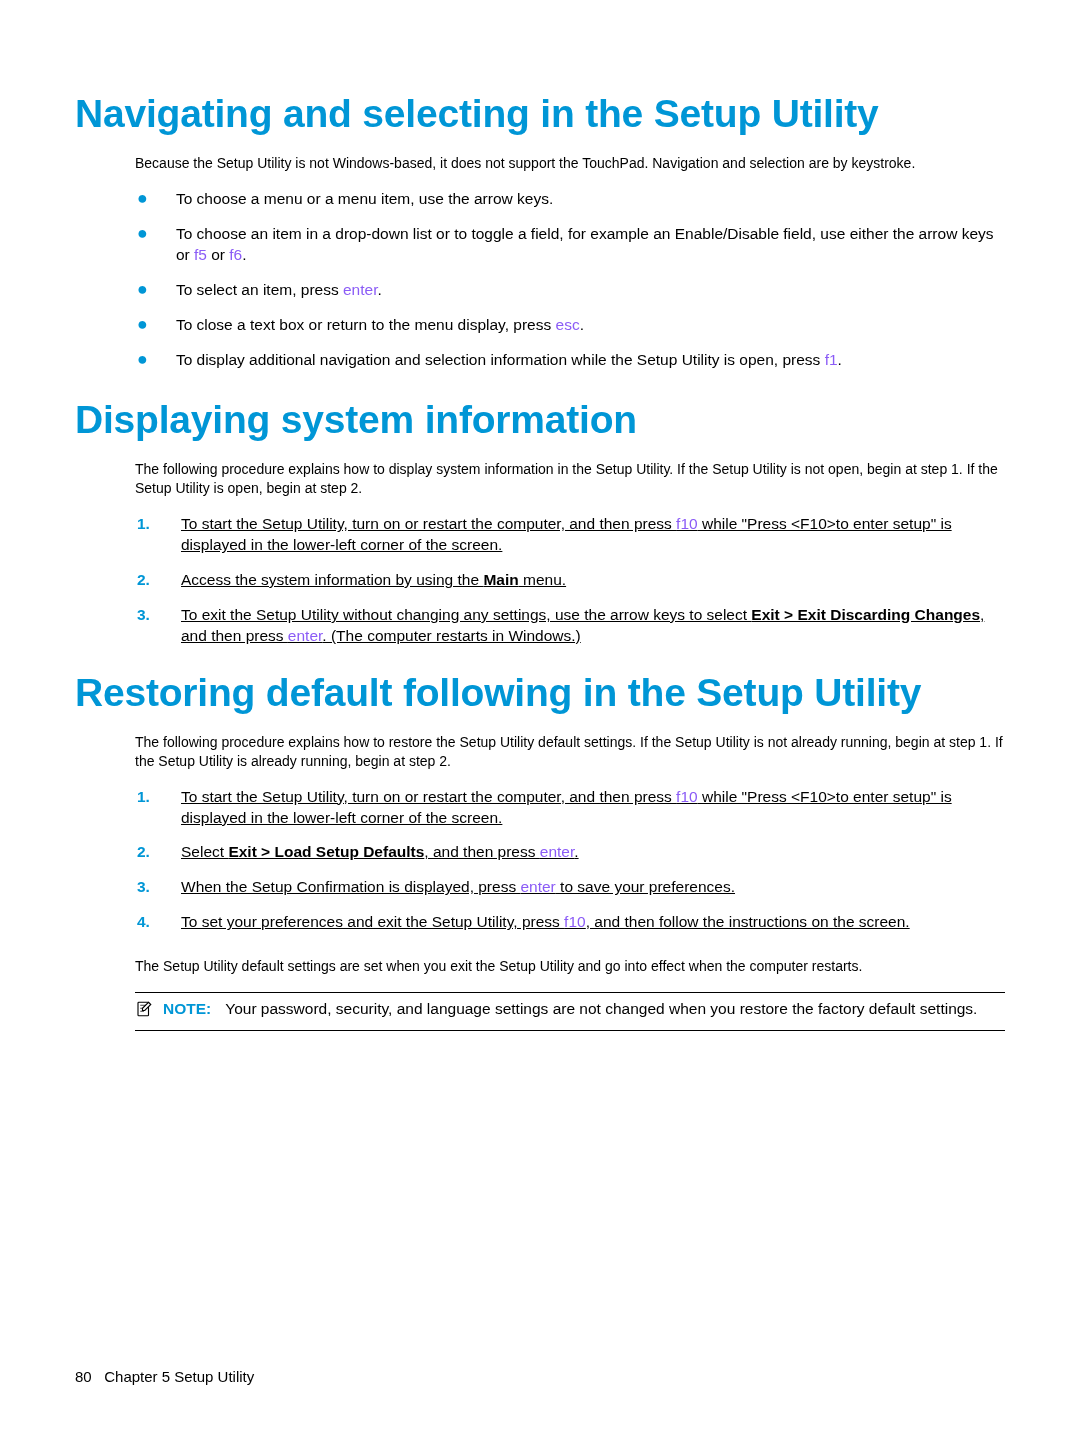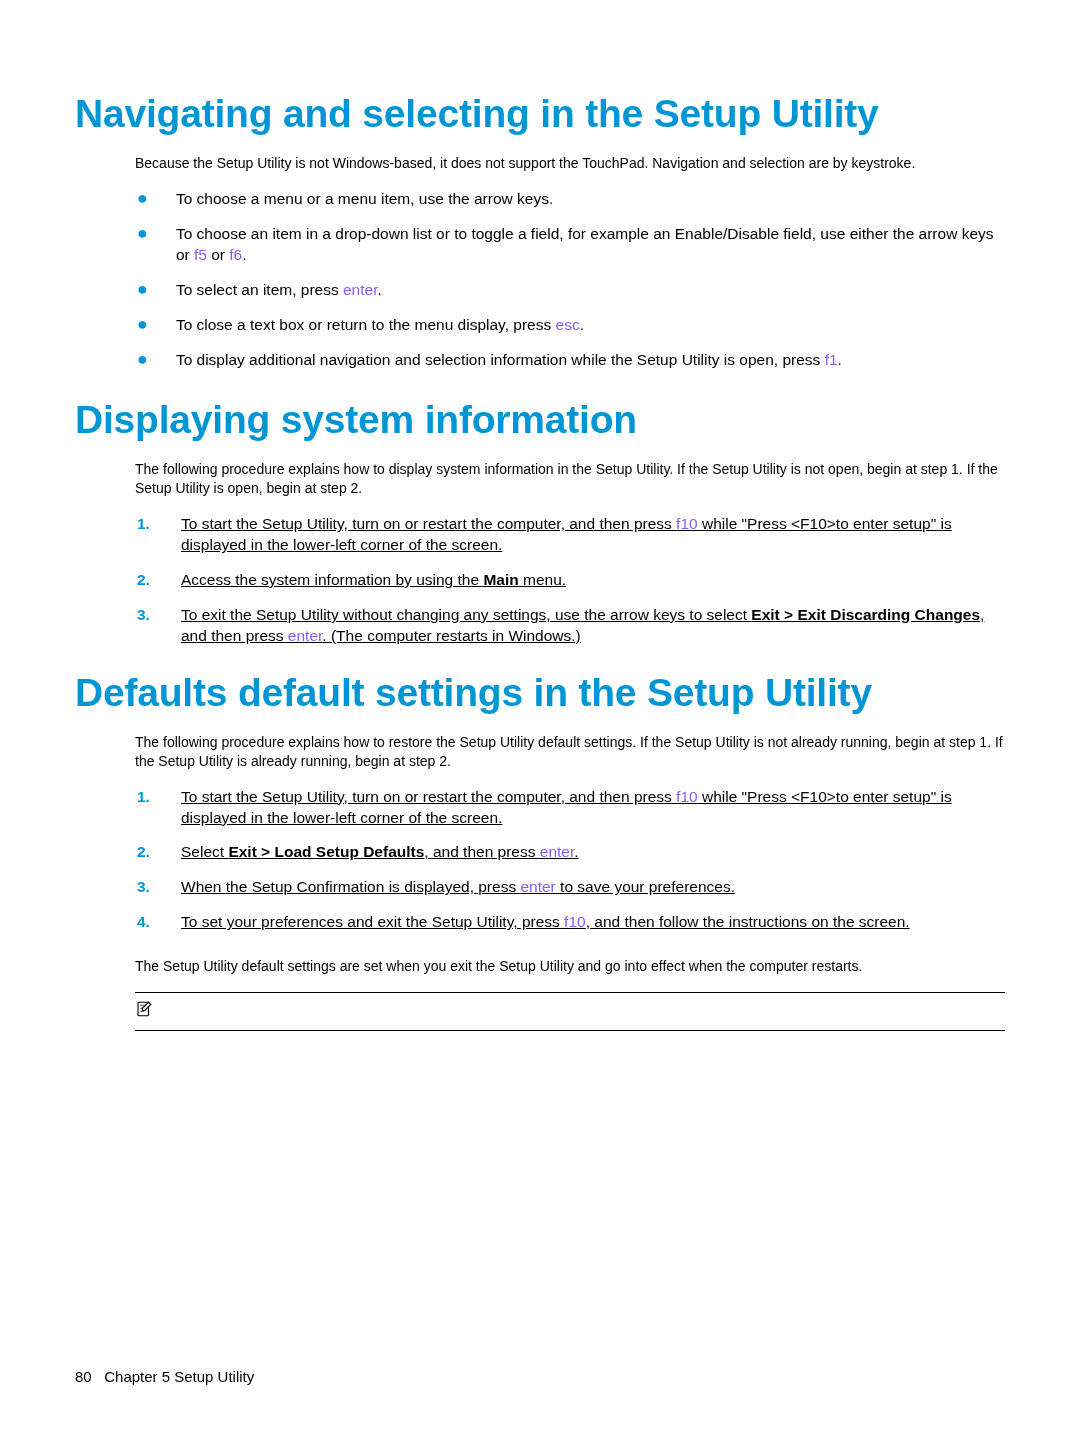--- a/index.html
+++ b/index.html
@@ -158,21 +158,21 @@
     </span>
   </div>
   <div class="ordered-item">
     <span class="ordered-num">3.</span>
     <span class="ordered-text">
       <span>To exit the Setup Utility without changing any settings, use the arrow keys to select </span><span class="bold">Exit &gt; Exit Discarding Changes</span><span>, and then press </span><span class="key">enter</span><span>. (The computer restarts in Windows.)</span>
     </span>
   </div>
 </div>
 
-<h2 class="heading">Defaults default settings in the Setup Utility</h2>
+<h2 class="heading">Restoring default following in the Setup Utility</h2>
 <p class="body-text">The following procedure explains how to restore the Setup Utility default settings. If the Setup Utility is not already running, begin at step 1. If the Setup Utility is already running, begin at step 2.</p>
 <div class="ordered-list">
   <div class="ordered-item">
     <span class="ordered-num">1.</span>
     <span class="ordered-text">
       <span>To start the Setup Utility, turn on or restart the computer, and then press </span><span class="key">f10</span><span> while "Press &lt;F10&gt;to enter setup" is displayed in the lower-left corner of the screen.</span>
     </span>
   </div>
   <div class="ordered-item">
     <span class="ordered-num">2.</span>
@@ -196,17 +196,20 @@
 <p class="body-text">The Setup Utility default settings are set when you exit the Setup Utility and go into effect when the computer restarts.</p>
 
 <div class="note-box">
   <span class="note-icon">
     <svg width="18" height="18" viewBox="0 0 24 24" fill="none" stroke="#000" stroke-width="1.5">
       <rect x="4" y="3" width="14" height="18" rx="1"></rect>
       <path d="M7 7h8M7 11h8M7 15h5" stroke-width="1"></path>
       <path d="M18 3l3 3-8 8-3 0 0-3z" fill="#fff"></path>
     </svg>
   </span>
+  <span>
+    <span class="note-label">NOTE:</span><span>Your password, security, and language settings are not changed when you restore the factory default settings.</span>
+  </span>
 </div>
 
 <div class="footer">
   <span>80</span>&nbsp;&nbsp;&nbsp;<span>Chapter 5   Setup Utility</span>
 </div>
 
 </body></html>

